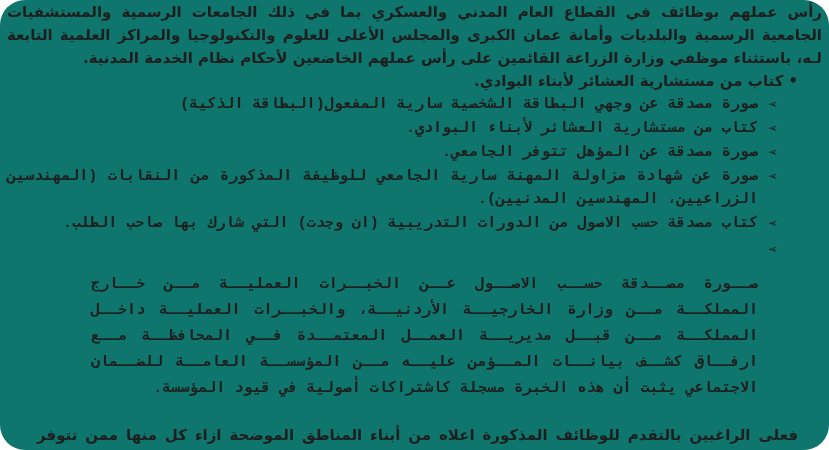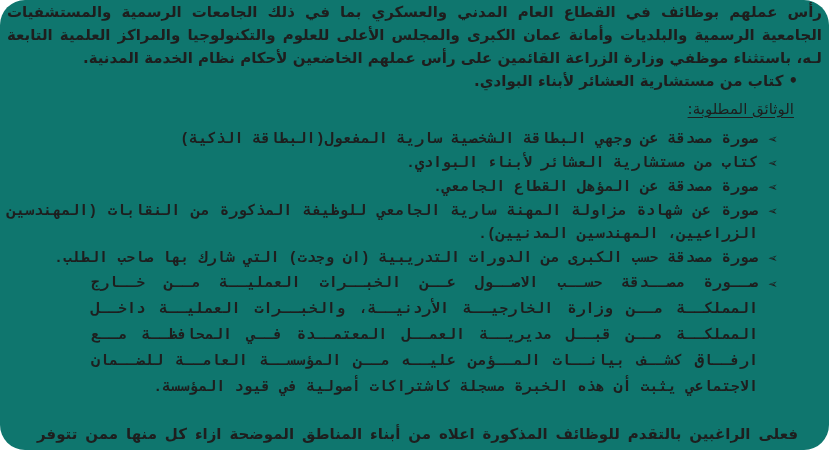--- a/index.html
+++ b/index.html
@@ -71,20 +71,21 @@
     font-family: Liberation Mono, monospace;
   }
   .doc-item.deep {
     line-height: 26px;
   }
   .doc-item.deep .arrow {
     line-height: 26px;
   }
   .doc-item.deep .doc-text {
     padding-left: 84px;
+    margin-top: 36px;
   }
   .closing {
     font-weight: bold;
     line-height: 26px;
     text-align: justify;
     text-align-last: justify;
     margin: 20px 24px 0 30px;
   }
 </style>
 </head>
@@ -92,47 +93,46 @@
 
 <div class="page">
 
   <p class="para intro">رأس عملهم بوظائف في القطاع العام المدني والعسكري بما في ذلك الجامعات الرسمية والمستشفيات الجامعية الرسمية والبلديات وأمانة عمان الكبرى والمجلس الأعلى للعلوم والتكنولوجيا والمراكز العلمية التابعة لـه، باستثناء موظفي وزارة الزراعة القائمين على رأس عملهم الخاضعين لأحكام نظام الخدمة المدنية.</p>
 
   <div class="bullet-line">
     <span class="bullet-marker">•</span>
     <span class="bullet-text">كتاب من مستشارية العشائر لأبناء البوادي.</span>
   </div>
 
-  <h3 class="heading">الوثائق المطلوبة:</h3>
 
   <div class="doc-list">
 
     <div class="doc-item">
       <span class="arrow">➢</span>
       <span class="doc-text">صورة مصدقة عن وجهي البطاقة الشخصية سارية المفعول(البطاقة الذكية)</span>
     </div>
 
     <div class="doc-item">
       <span class="arrow">➢</span>
       <span class="doc-text">كتاب من مستشارية العشائر لأبناء البوادي.</span>
     </div>
 
     <div class="doc-item">
       <span class="arrow">➢</span>
-      <span class="doc-text">صورة مصدقة عن المؤهل القطاع الجامعي.</span>
+      <span class="doc-text">صورة مصدقة عن المؤهل تتوفر الجامعي.</span>
     </div>
 
     <div class="doc-item">
       <span class="arrow">➢</span>
       <span class="doc-text">صورة عن شهادة مزاولة المهنة سارية الجامعي للوظيفة المذكورة من النقابات (المهندسين الزراعيين، المهندسين المدنيين).</span>
     </div>
 
     <div class="doc-item">
       <span class="arrow">➢</span>
-      <span class="doc-text">صورة مصدقة حسب الكبرى من الدورات التدريبية (ان وجدت) التي شارك بها صاحب الطلب.</span>
+      <span class="doc-text">كتاب مصدقة حسب الاصول من الدورات التدريبية (ان وجدت) التي شارك بها صاحب الطلب.</span>
     </div>
 
     <div class="doc-item deep">
       <span class="arrow">➢</span>
       <span class="doc-text">صــورة مصــدقة حســب الاصــول عــن الخبــرات العمليــة مــن خــارج المملكــة مــن وزارة الخارجيــة الأردنيــة، والخبــرات العمليــة داخــل المملكــة مــن قبــل مديريــة العمــل المعتمــدة فــي المحافظــة مــع ارفــاق كشــف بيانــات المــؤمن عليــه مــن المؤسســة العامــة للضــمان الاجتماعي يثبت أن هذه الخبرة مسجلة كاشتراكات أصولية في قيود المؤسسة.</span>
     </div>
 
   </div>
 
   <p class="para closing">فعلى الراغبين بالتقدم للوظائف المذكورة اعلاه من أبناء المناطق الموضحة ازاء كل منها ممن تتوفر فــيهم متطلبــات شــروط واشــغال الوظيفــة اعــلاه التقــدم بطلــب الكترونــي علــى الــرابط التــالي</p>

